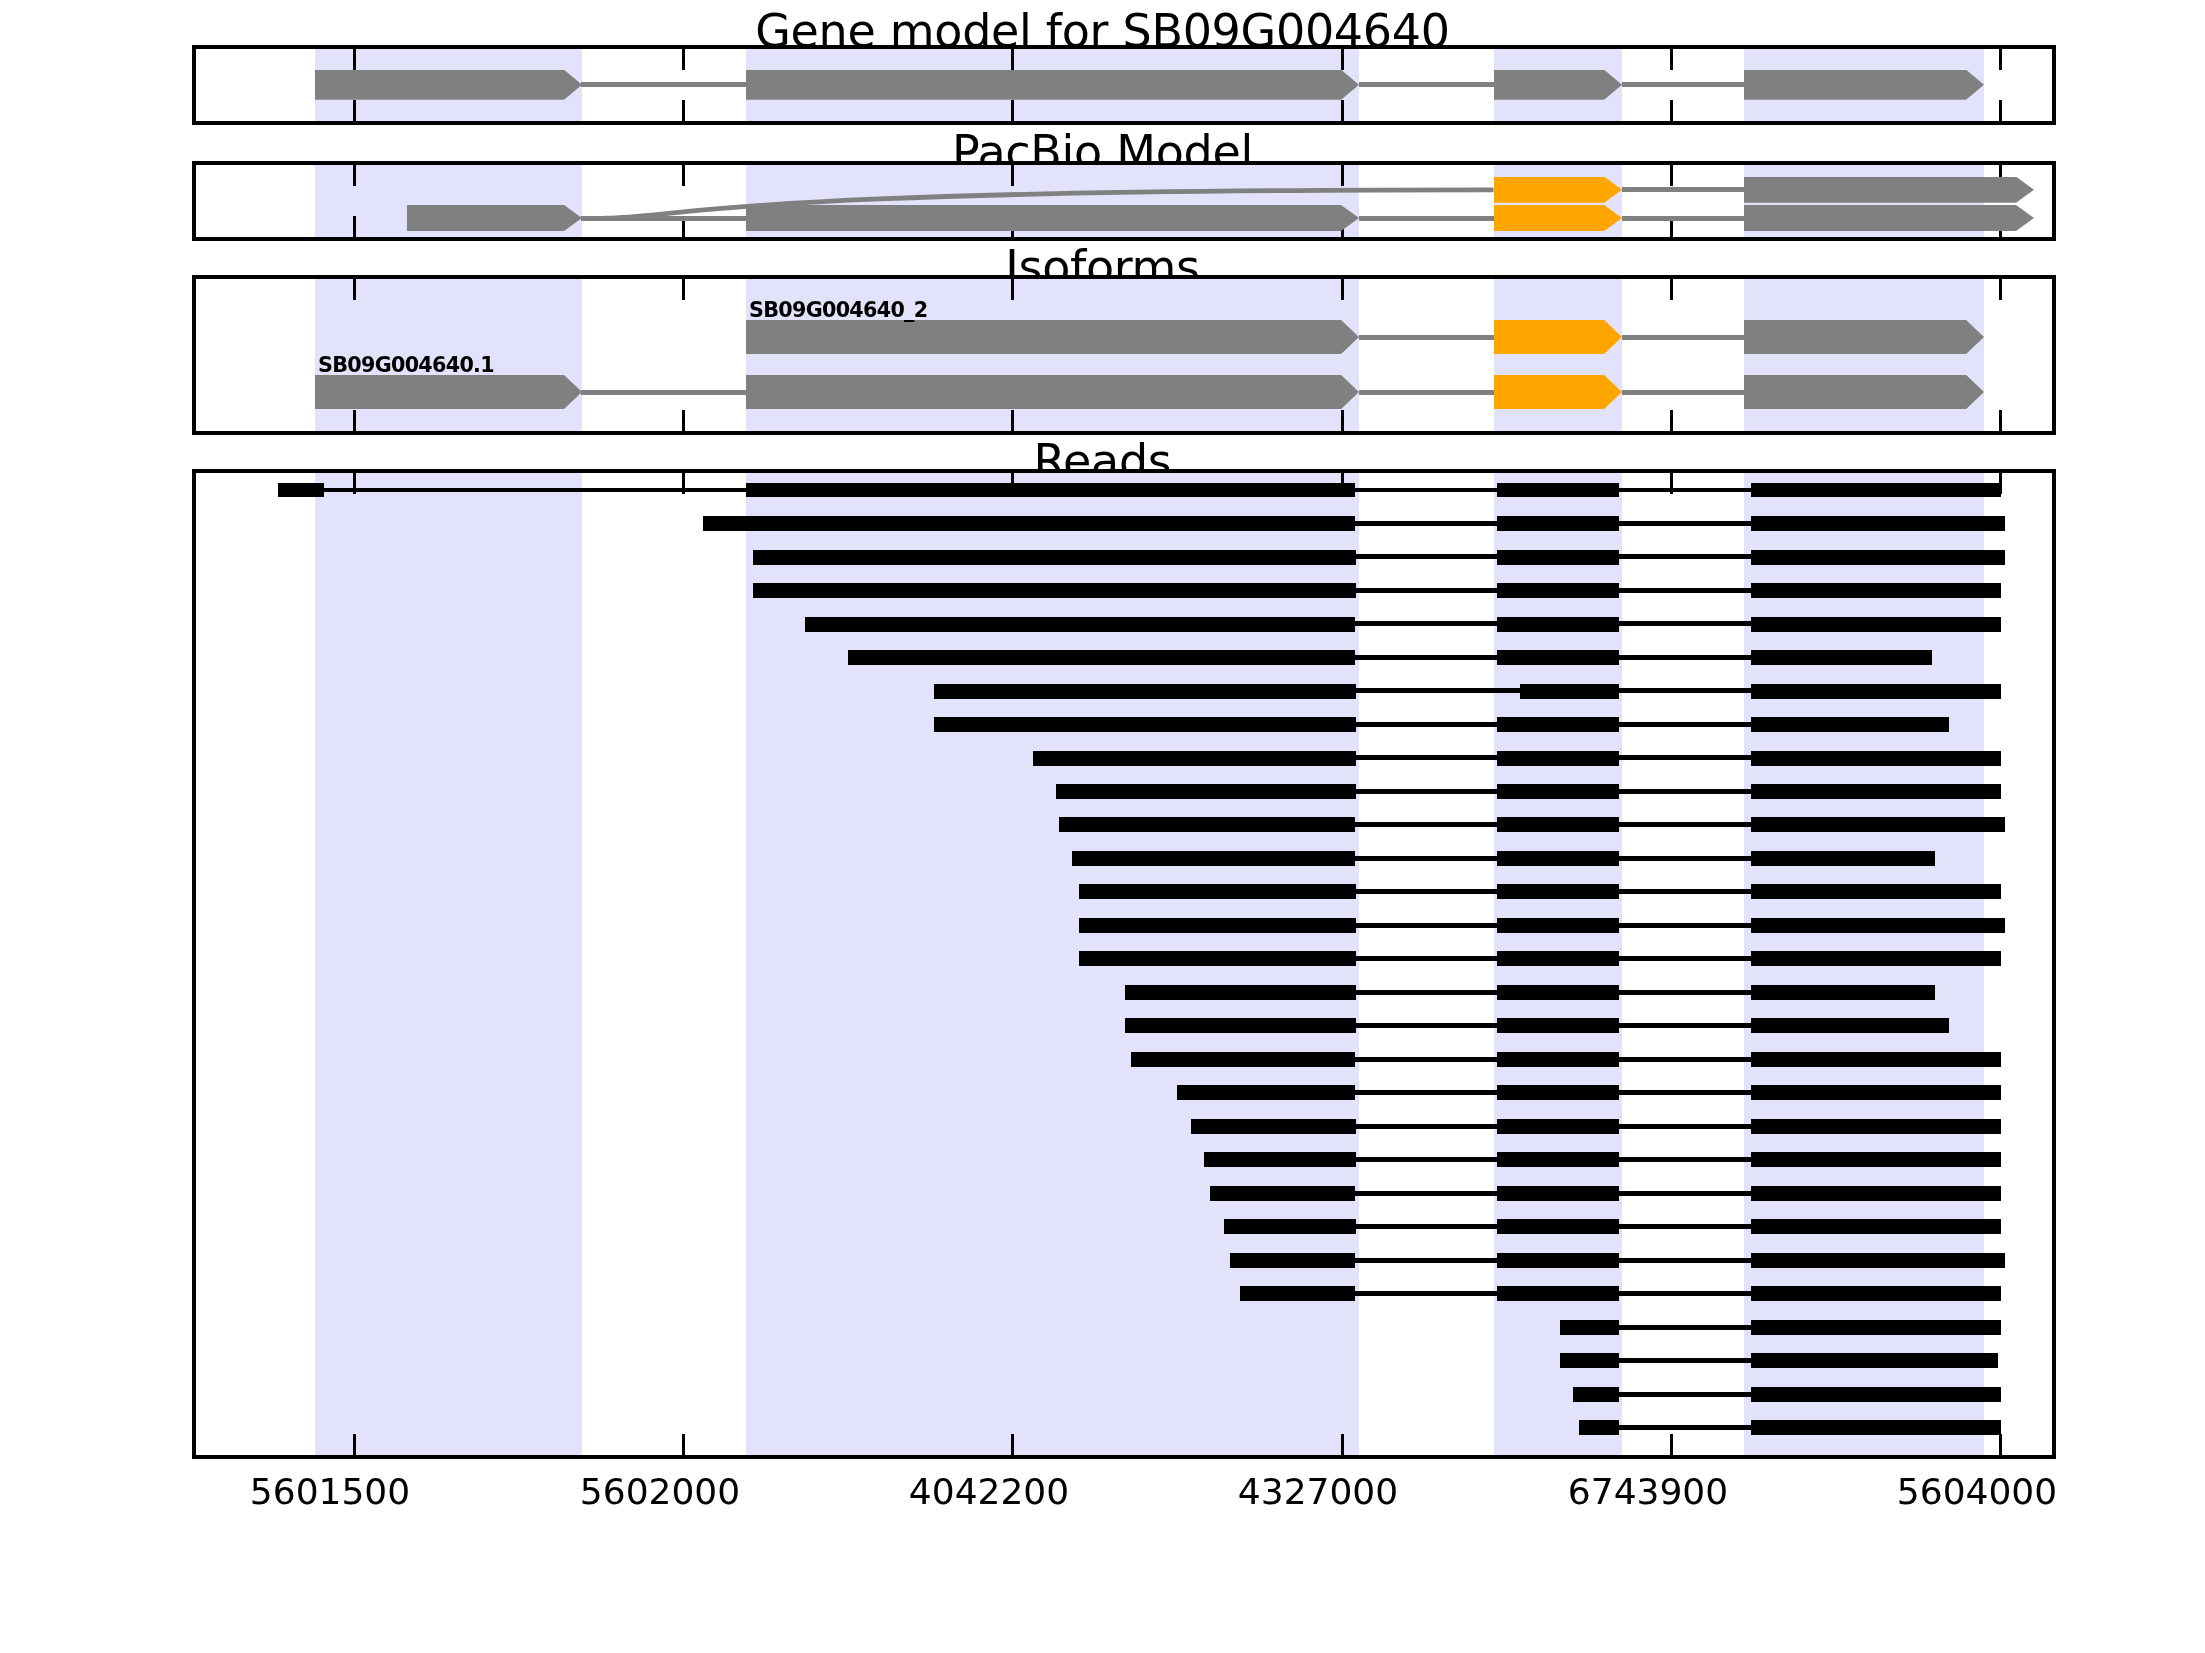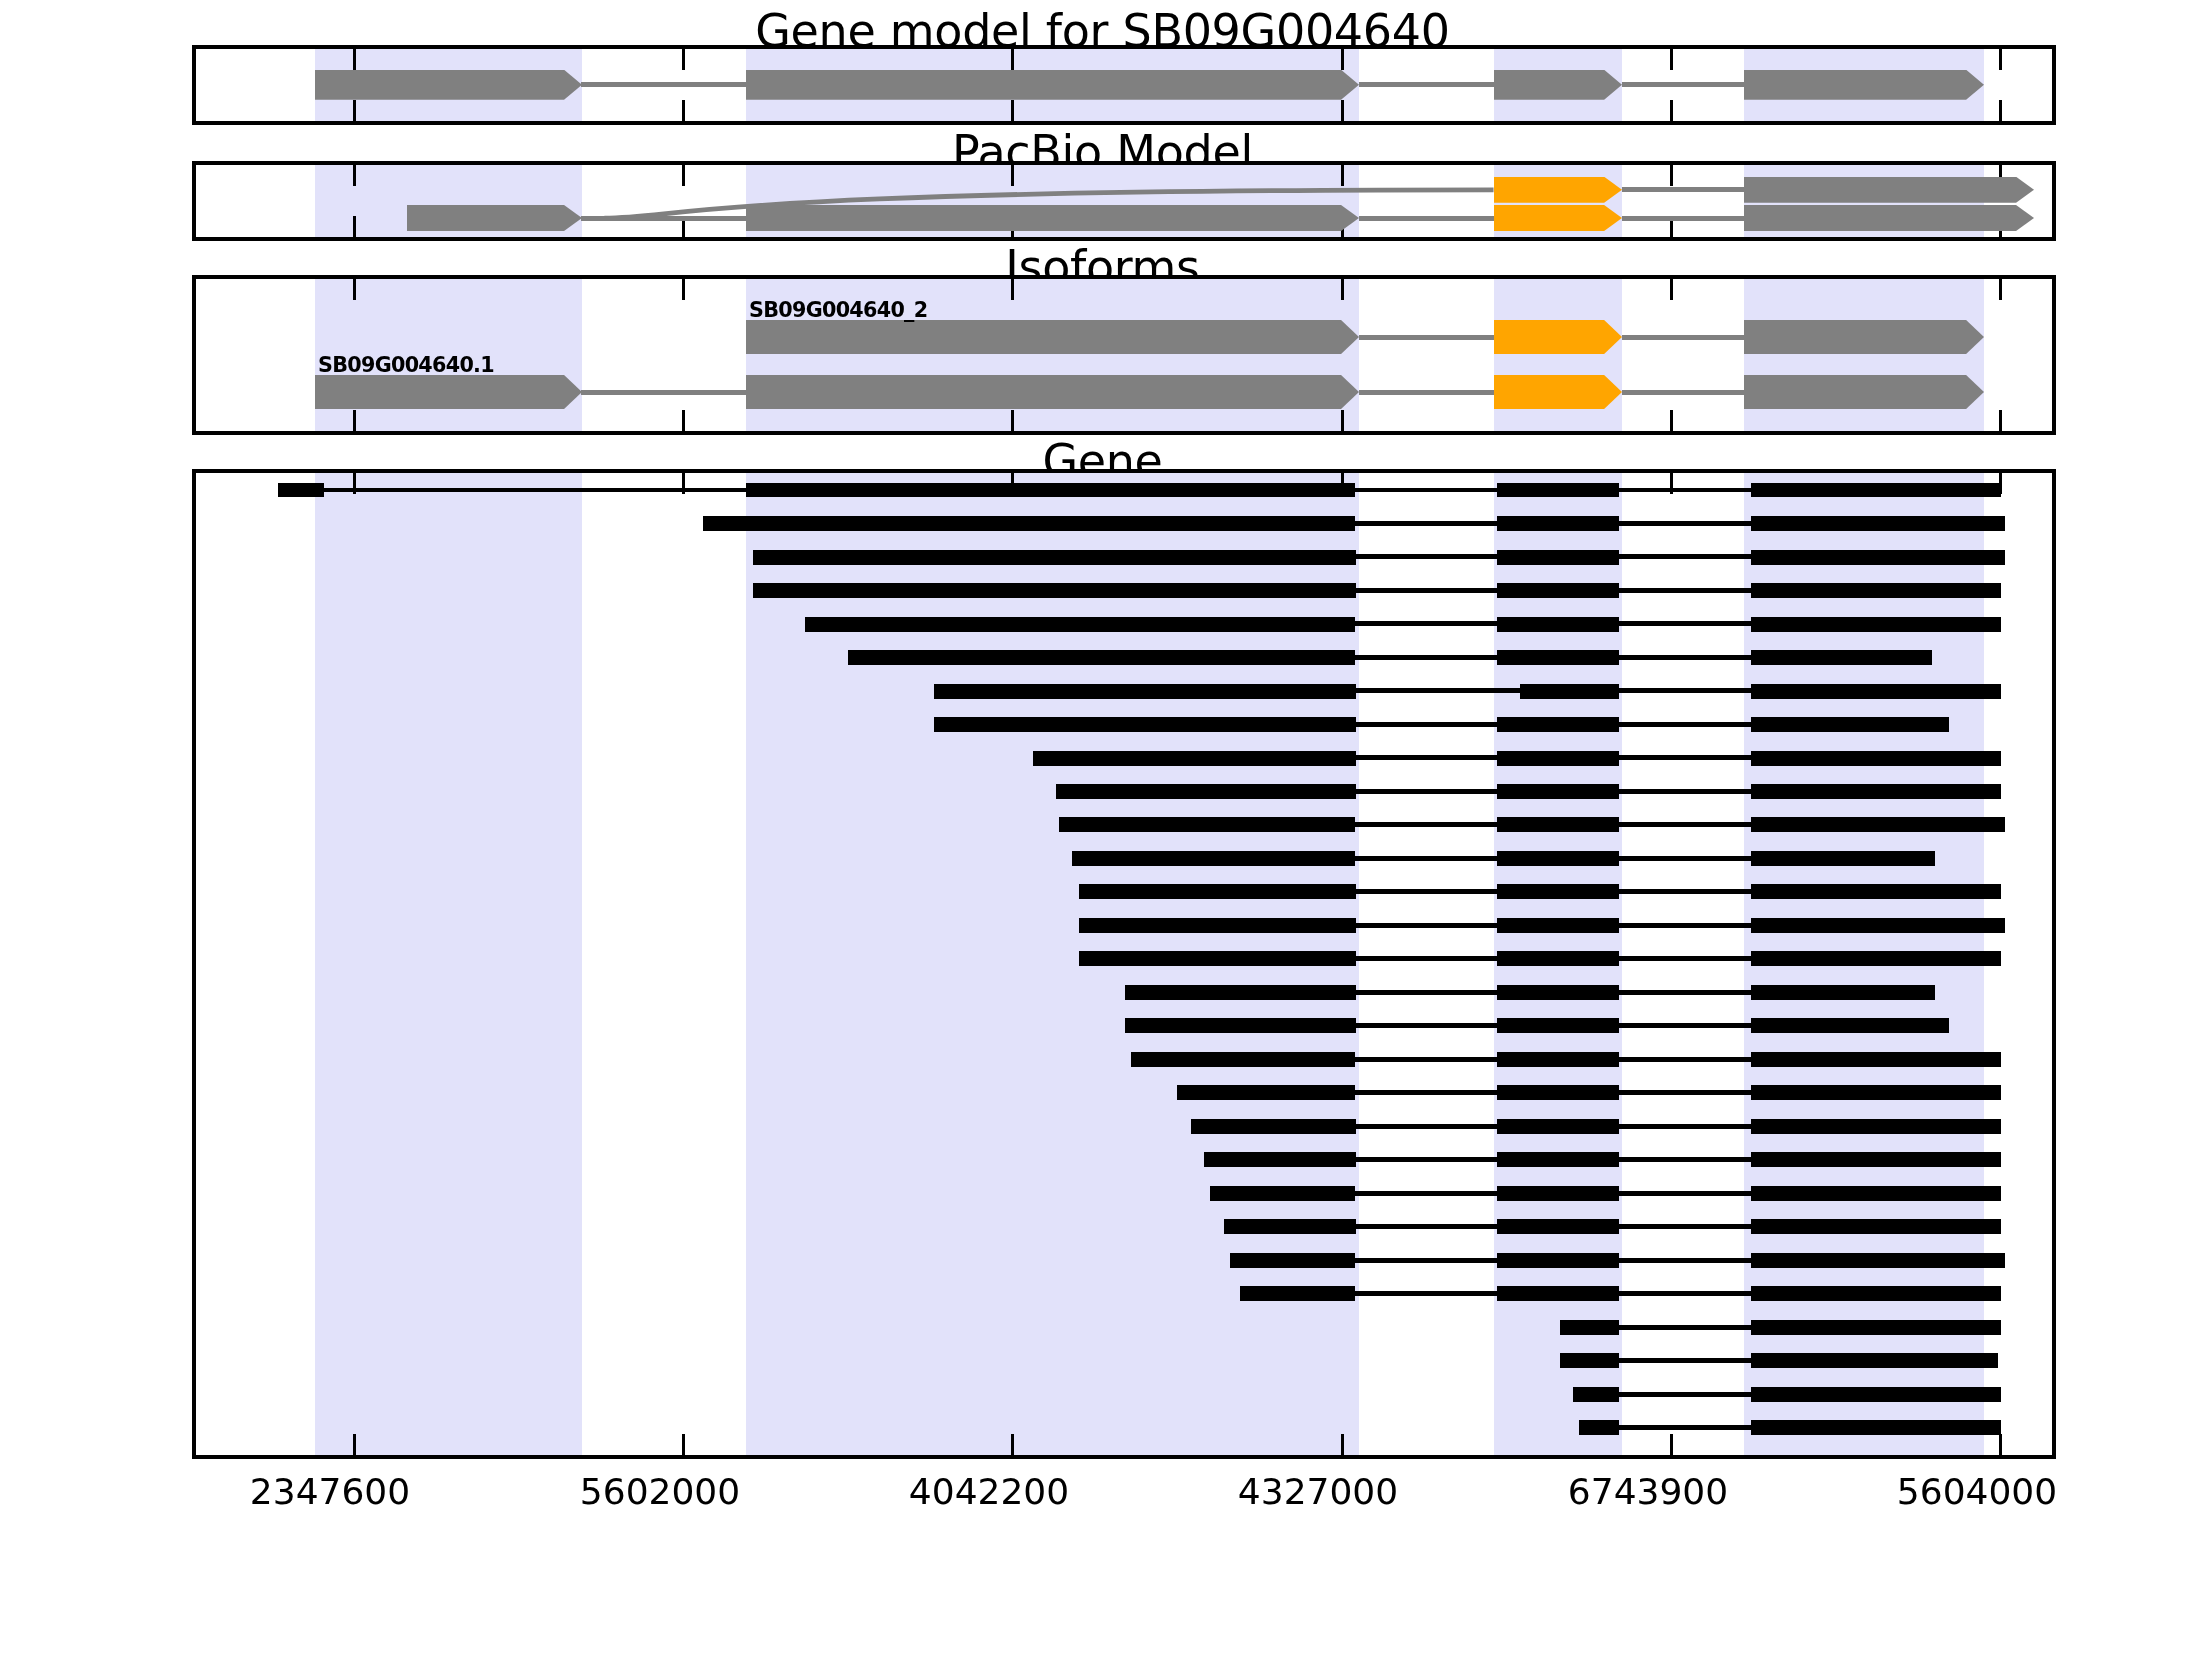--- a/index.html
+++ b/index.html
@@ -116,21 +116,21 @@
     <div class="intron" style="left: 385px; width: 165px; top: 111px; background: rgb(128, 128, 128);"></div>
     <div class="intron" style="left: 1163px; width: 135px; top: 111px; background: rgb(128, 128, 128);"></div>
     <div class="intron" style="left: 1426px; width: 122px; top: 111px; background: rgb(128, 128, 128);"></div>
     <div class="exon" style="left: 119px; top: 96px; width: 267px; height: 34px; background: rgb(128, 128, 128); clip-path: polygon(0px 0px, 93.2836% 0px, 100% 50%, 93.2836% 100%, 0px 100%);"></div>
     <div class="exon" style="left: 550px; top: 96px; width: 613px; height: 34px; background: rgb(128, 128, 128); clip-path: polygon(0px 0px, 97.0751% 0px, 100% 50%, 97.0751% 100%, 0px 100%);"></div>
     <div class="exon" style="left: 1298px; top: 96px; width: 128px; height: 34px; background: rgb(255, 165, 0); clip-path: polygon(0px 0px, 86.0505% 0px, 100% 50%, 86.0505% 100%, 0px 100%);"></div>
     <div class="exon" style="left: 1548px; top: 96px; width: 240px; height: 34px; background: rgb(128, 128, 128); clip-path: polygon(0px 0px, 92.5475% 0px, 100% 50%, 92.5475% 100%, 0px 100%);"></div>
     <div class="lbl" style="left: 122px; top: 74px;">SB09G004640.1</div>
   </div>
 
-<div class="panel-title" style="top:434px;">Gene</div>
+<div class="panel-title" style="top:434px;">Reads</div>
 <div class="axes" id="ax3" style="left:172px;top:469px;width:1864px;height:990px;">
     <div class="band" style="left: 119px; width: 267px; background: rgb(226, 226, 250);"></div>
     <div class="band" style="left: 550px; width: 613px; background: rgb(226, 226, 250);"></div>
     <div class="band" style="left: 1298px; width: 128px; background: rgb(226, 226, 250);"></div>
     <div class="band" style="left: 1548px; width: 240px; background: rgb(226, 226, 250);"></div>
     <div class="tick top" style="left: 157px;"></div>
     <div class="tick bot" style="left: 157px;"></div>
     <div class="tick top" style="left: 486px;"></div>
     <div class="tick bot" style="left: 486px;"></div>
     <div class="tick top" style="left: 815px;"></div>
@@ -276,20 +276,20 @@
     <div class="readblk" style="left: 1555px; width: 247px; top: 880px; height: 14.5px; background: rgb(0, 0, 0);"></div>
     <div class="readline" style="left: 1423px; width: 132px; top: 919px;"></div>
     <div class="readblk" style="left: 1377px; width: 46px; top: 914px; height: 14.5px; background: rgb(0, 0, 0);"></div>
     <div class="readblk" style="left: 1555px; width: 250px; top: 914px; height: 14.5px; background: rgb(0, 0, 0);"></div>
     <div class="readline" style="left: 1423px; width: 132px; top: 952px;"></div>
     <div class="readblk" style="left: 1383px; width: 40px; top: 947px; height: 14.5px; background: rgb(0, 0, 0);"></div>
     <div class="readblk" style="left: 1555px; width: 250px; top: 947px; height: 14.5px; background: rgb(0, 0, 0);"></div>
   </div>
 
 <div id="xlabels">
-    <div class="xticklabel" style="left: 330px; top: 1471px;">2347600</div>
+    <div class="xticklabel" style="left: 330px; top: 1471px;">5601500</div>
     <div class="xticklabel" style="left: 660px; top: 1471px;">5602000</div>
     <div class="xticklabel" style="left: 989px; top: 1471px;">4042200</div>
     <div class="xticklabel" style="left: 1318px; top: 1471px;">4327000</div>
     <div class="xticklabel" style="left: 1648px; top: 1471px;">6743900</div>
     <div class="xticklabel" style="left: 1977px; top: 1471px;">5604000</div>
   </div>
 
 
 </body></html>

